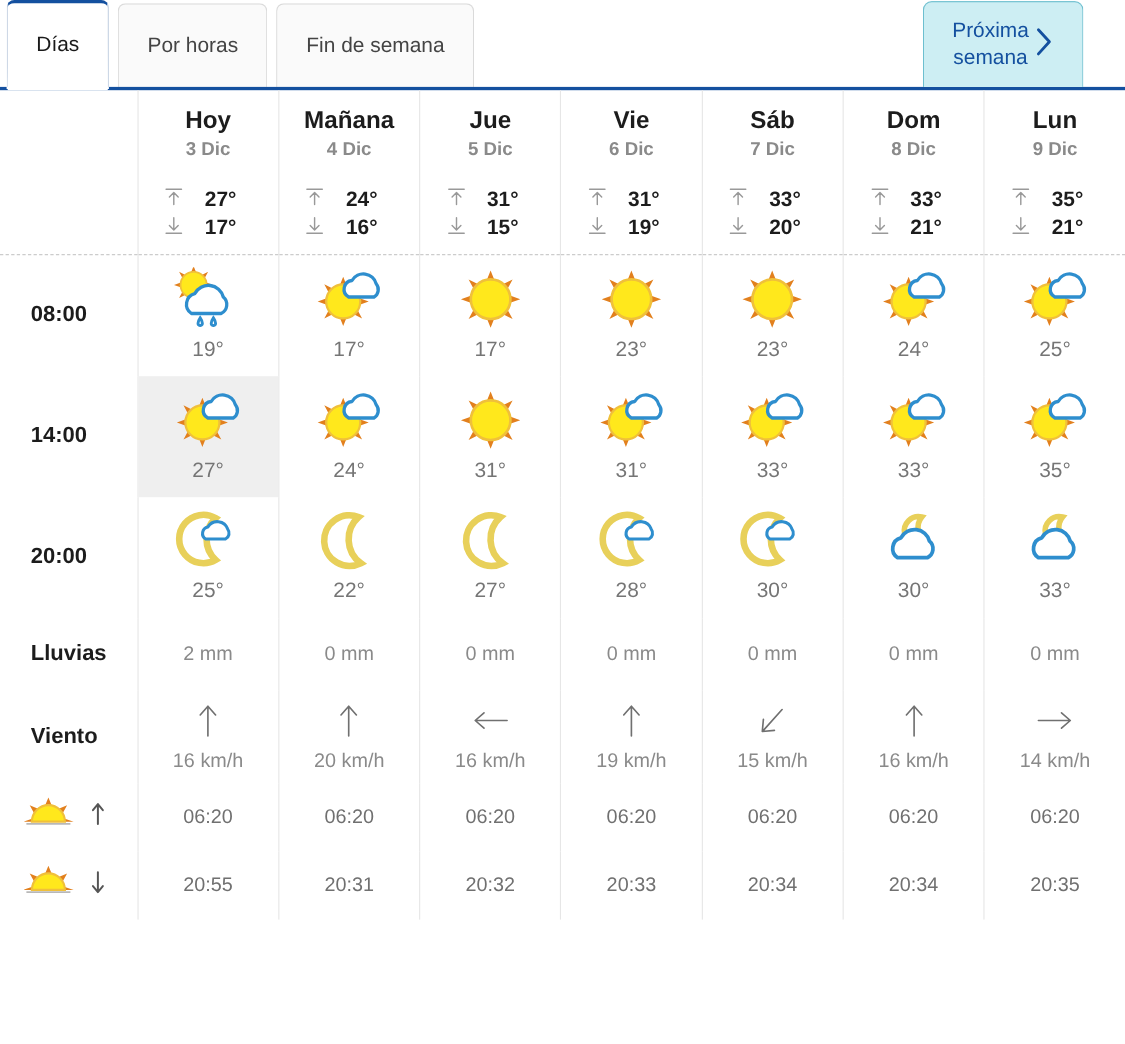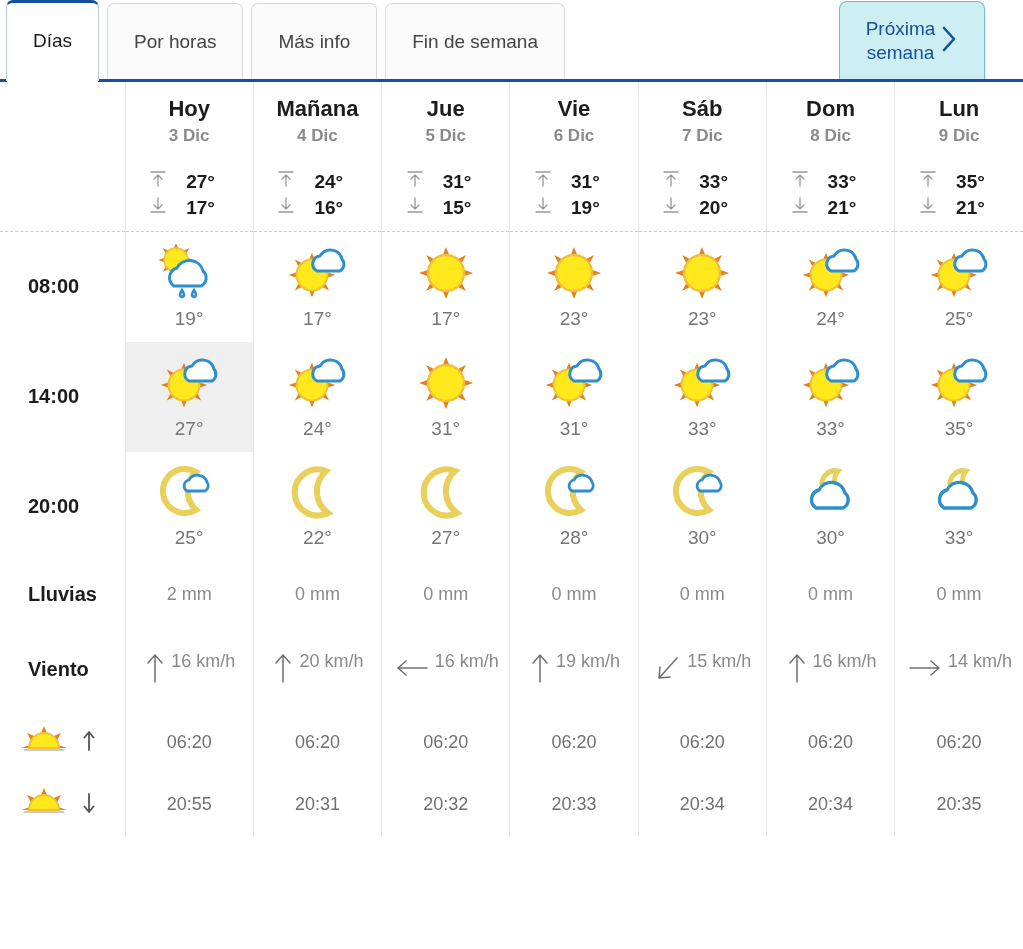--- a/index.html
+++ b/index.html
@@ -203,21 +203,21 @@
 
   
   .plaincell { height: 66px; }
   .rainval {
     font-size: 18px;
     color: #8a8a8a;
   }
   .windcell { height: 84px; }
   .windinner {
     display: flex;
-    flex-direction: row;
+    flex-direction: column;
     justify-content: center;
     gap: 4px;
   }
   .windarrow { color: #707070; display: block; }
   .windval {
     font-size: 18px;
     color: #8a8a8a;
   }
 
   
@@ -237,23 +237,20 @@
 </head>
 <body>
 
 <div class="tabbar">
   <div class="tabs">
     <div class="tab active">
       <span>Días</span>
     </div>
     <div class="tab">
       <span>Por horas</span>
-    </div>
-    <div class="tab">
-      <span>Más info</span>
     </div>
     <div class="tab">
       <span>Fin de semana</span>
     </div>
   </div>
 
   <div class="nextweek">
     <div class="nextweek-label">
       <div>Próxima</div>
       <div>semana</div>

